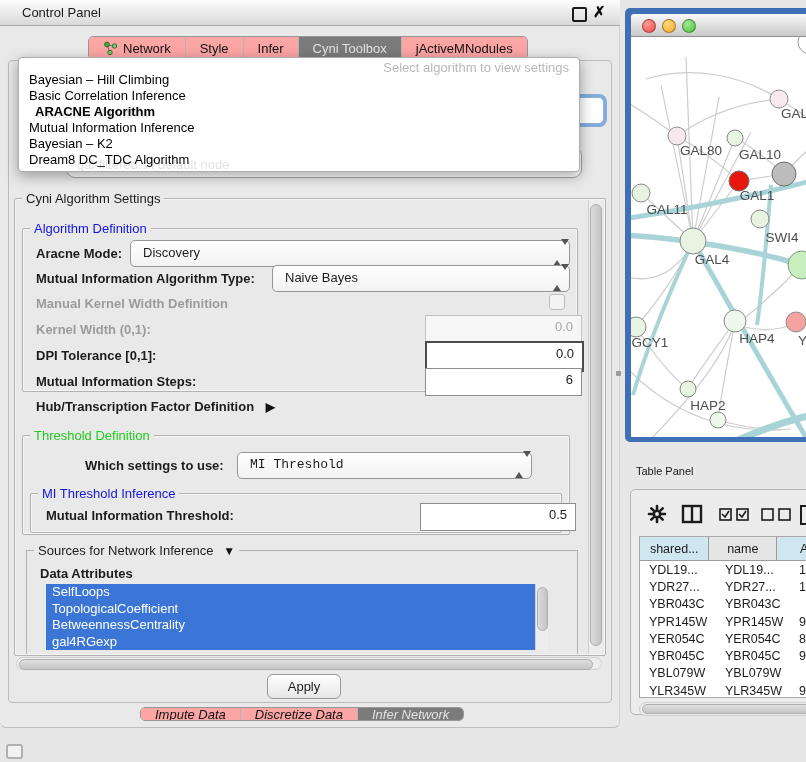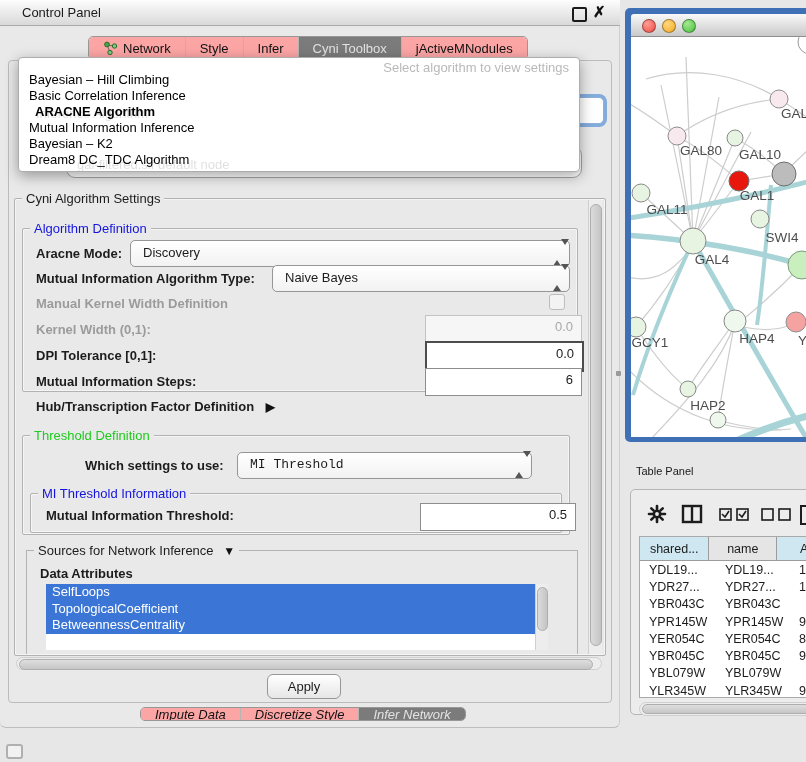--- a/index.html
+++ b/index.html
@@ -187,52 +187,53 @@
   <div class="abs grp" style="left:22px;top:435px;width:548px;height:100px;"></div>
   <span class="grp-t green-t" style="left:30px;top:428px;">Threshold Definition</span>
 
   <span class="lbl" style="left:85px;top:458px;">Which settings to use:</span>
   <div class="combo" style="left:237px;top:452px;width:293px;font-family:Liberation Mono, monospace;">
     <span class="val">MI Threshold</span>
     <span class="stepper"><span class="up"></span><span class="dn"></span></span>
   </div>
 
   <div class="abs grp" style="left:30px;top:493px;width:532px;height:40px;"></div>
-  <span class="grp-t blue-t" style="left:38px;top:486px;">MI Threshold Information</span>
+  <span class="grp-t blue-t" style="left:38px;top:486px;">MI Threshold Inference</span>
   <span class="lbl" style="left:46px;top:508px;">Mutual Information Threshold:</span>
   <div class="field" style="left:420px;top:503px;width:142px;height:23px;">0.5</div>
 
   <div class="abs" style="left:26px;top:550px;width:552px;height:104px;border:1px solid #b2b2b2;border-bottom:none;"></div>
   <span class="grp-t" style="left:34px;top:543px;">
     <span>Sources for Network Inference</span>
     <span class="tri" style="margin-left:6px;">▼</span>
   </span>
   <span class="lbl" style="left:40px;top:566px;">Data Attributes</span>
 
   <div class="abs attr-list">
     <div class="attr-item">SelfLoops</div>
     <div class="attr-item">TopologicalCoefficient</div>
     <div class="attr-item">BetweennessCentrality</div>
+    <div class="attr-item">gal4RGexp</div>
   </div>
   <div class="abs vsb" style="left:535px;top:584px;width:13px;height:66px;">
     <div class="thumb" style="top:3px;width:9px;height:42px;"></div>
   </div>
 
   <div class="abs hsb" style="left:16px;top:657px;width:586px;height:13px;">
     <div class="thumb" style="left:2px;width:572px;height:9px;"></div>
   </div>
 
   <div class="btn" style="left:267px;top:674px;width:72px;height:23px;line-height:23px;">Apply</div>
 
   <div class="abs tabbar" style="left:140px;top:707px;height:14px;font-style:italic;">
     <div class="seg">
         <span>Impute Data</span>
       </div>
     <div class="seg">
-        <span>Discretize Style</span>
+        <span>Discretize Data</span>
       </div>
     <div class="seg sel">
         <span>Infer Network</span>
       </div>
   </div>
 
   <div class="abs dropdown">
     <div class="dd-ph">Select algorithm to view settings</div>
     <div class="ghosttext" style="left:17px;top:48px;">Inference Algorithm</div>
     <div class="ghosttext" style="left:58px;top:99px;">gal-filtered.sif default node</div>

